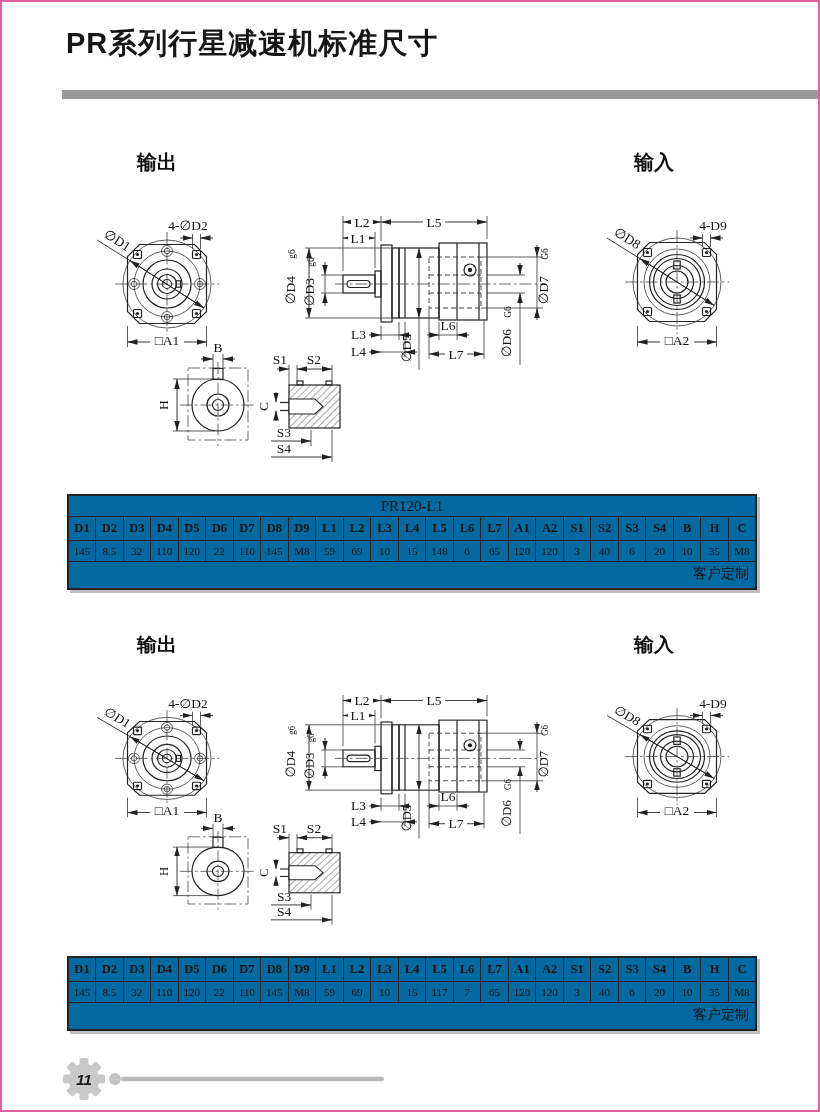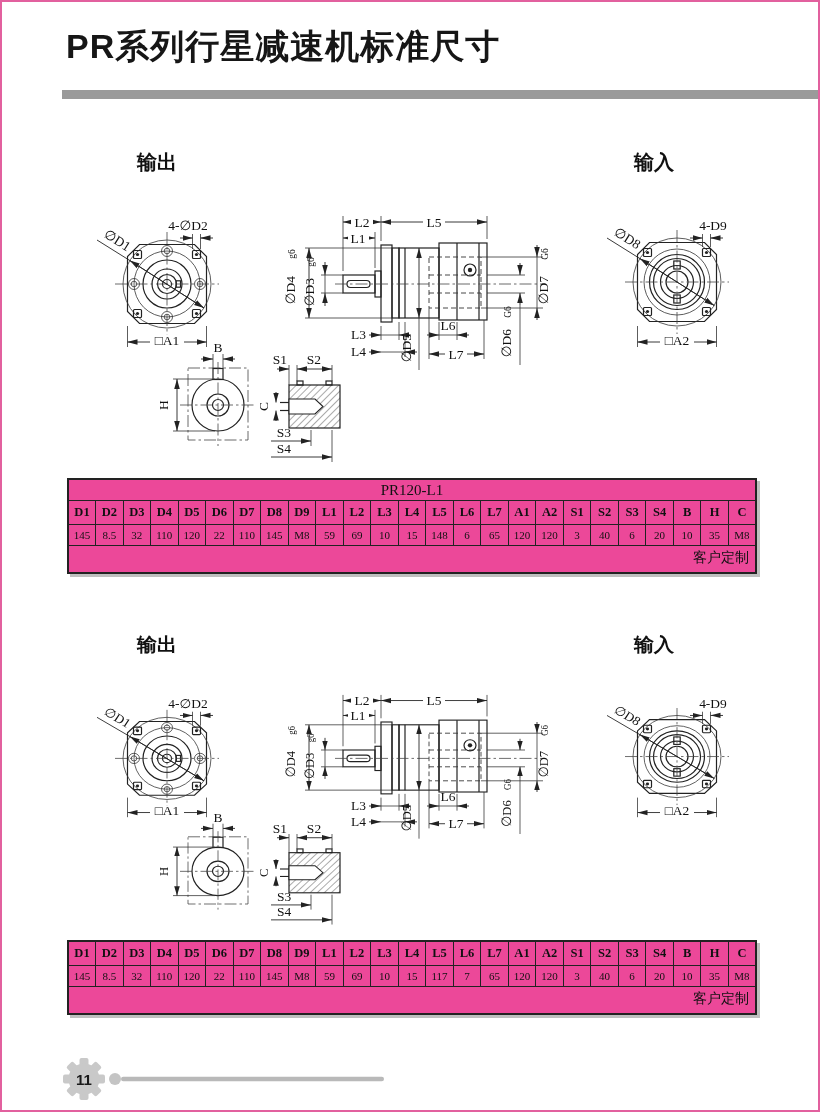--- a/index.html
+++ b/index.html
@@ -1,48 +1,48 @@
 <!DOCTYPE html>
 <html><head>
 <meta charset="utf-8">
 <style>
   html,body { margin:0; padding:0; background:#ffffff; }
   .page { position:relative; width:820px; height:1112px; box-sizing:border-box;
           background:#fff; border:2px solid #e2609e; overflow:hidden;
           font-family:"Liberation Sans", sans-serif; }
   .page-title { position:absolute; left:64px; top:22px; margin:0;
-                font-size:34px; font-weight:bold; color:#161616; letter-spacing:1px; }
+                font-size:29px; font-weight:bold; color:#161616; letter-spacing:1px; }
   .title-bar { position:absolute; left:60px; right:0; top:88px; height:9px; background:#9a9a9a; }
   .panel { position:absolute; left:65px; width:690px; }
   .panel-1 { top:138px; }
   .panel-2 { top:622px; }
   .drawing-svg { display:block; width:690px; height:330px; }
   .panel-2 .drawing-svg { height:308px; }
 
   
   .ln { fill:none; stroke:#222; stroke-width:1.2; }
   .tn { fill:none; stroke:#333; stroke-width:0.8; }
   .cl { fill:none; stroke:#444; stroke-width:0.8; stroke-dasharray:12 3 2.5 3; }
   .hd { fill:none; stroke:#333; stroke-width:0.9; stroke-dasharray:5 3; }
   .dim { fill:none; stroke:#222; stroke-width:0.9; }
   text.lbl { font-family:"Liberation Serif", serif; font-size:13.5px; fill:#111; }
   text.lbl-sm { font-size:9.5px; }
   text.cjk { font-family:"Liberation Sans", sans-serif; font-size:20px; font-weight:bold; fill:#111; }
 
   
-  .dim-table { width:690px; border-collapse:collapse; table-layout:fixed; margin-top:8px;
+  .dim-table { width:690px; border-collapse:collapse; table-layout:fixed; margin-top:24px;
                box-shadow:3px 3px 0 #bfbfbf; font-family:"Liberation Serif", serif;
-               border:2px solid #222; background:#ec4899; }
+               border:2px solid #222; background:#0369a1; }
   .dim-table td { border:1px solid #222; text-align:center; color:#111; overflow:hidden; }
   .t-title td { font-size:15px; padding:2px 0 1px; }
   .t-head td  { font-size:12.5px; padding:4px 0;font-weight:bold; }
   .t-vals td  { font-size:11px; padding:4px 0; }
   .t-note td  { text-align:right; font-size:14px; padding:3px 6px 5px; }
 
-  .page-footer { position:absolute; left:56px; top:1052px; }
+  .page-footer { position:absolute; left:56px; top:1052px;font-style:italic; }
 </style>
 </head>
 <body>
 
 <div class="page">
   <h1 class="page-title">PR系列行星减速机标准尺寸</h1>
   <div class="title-bar"></div>
 
   <section class="panel panel-1">
     <div class="drawing-slot">

